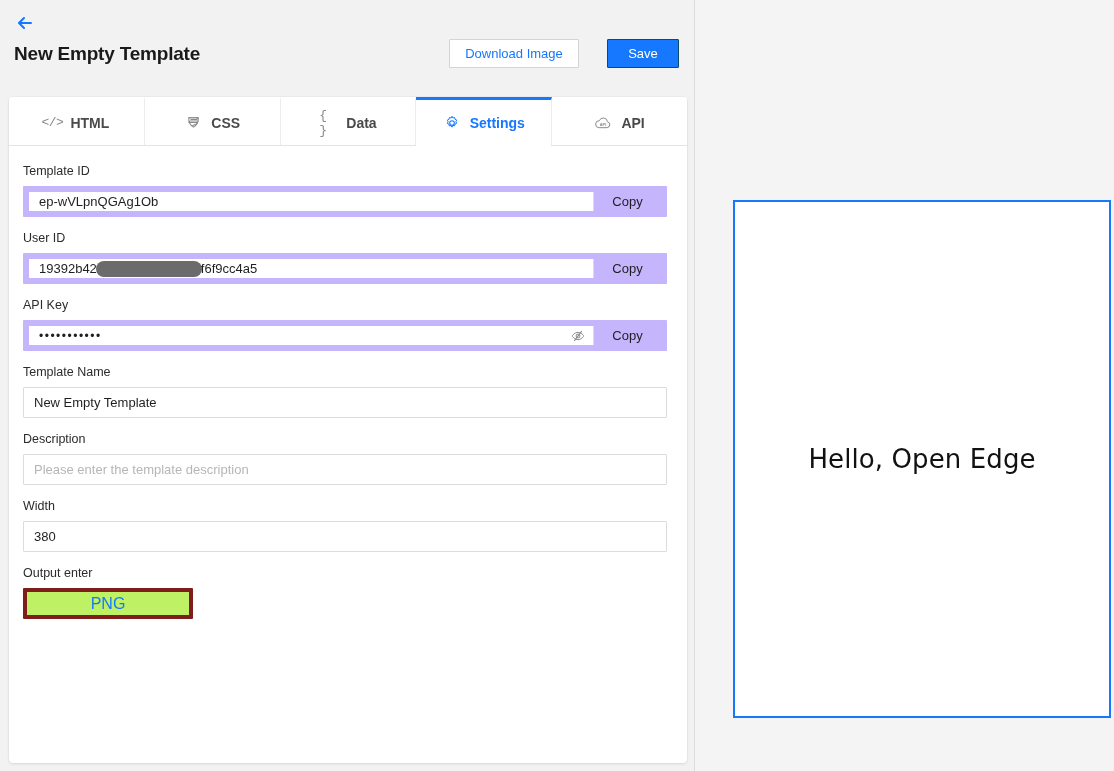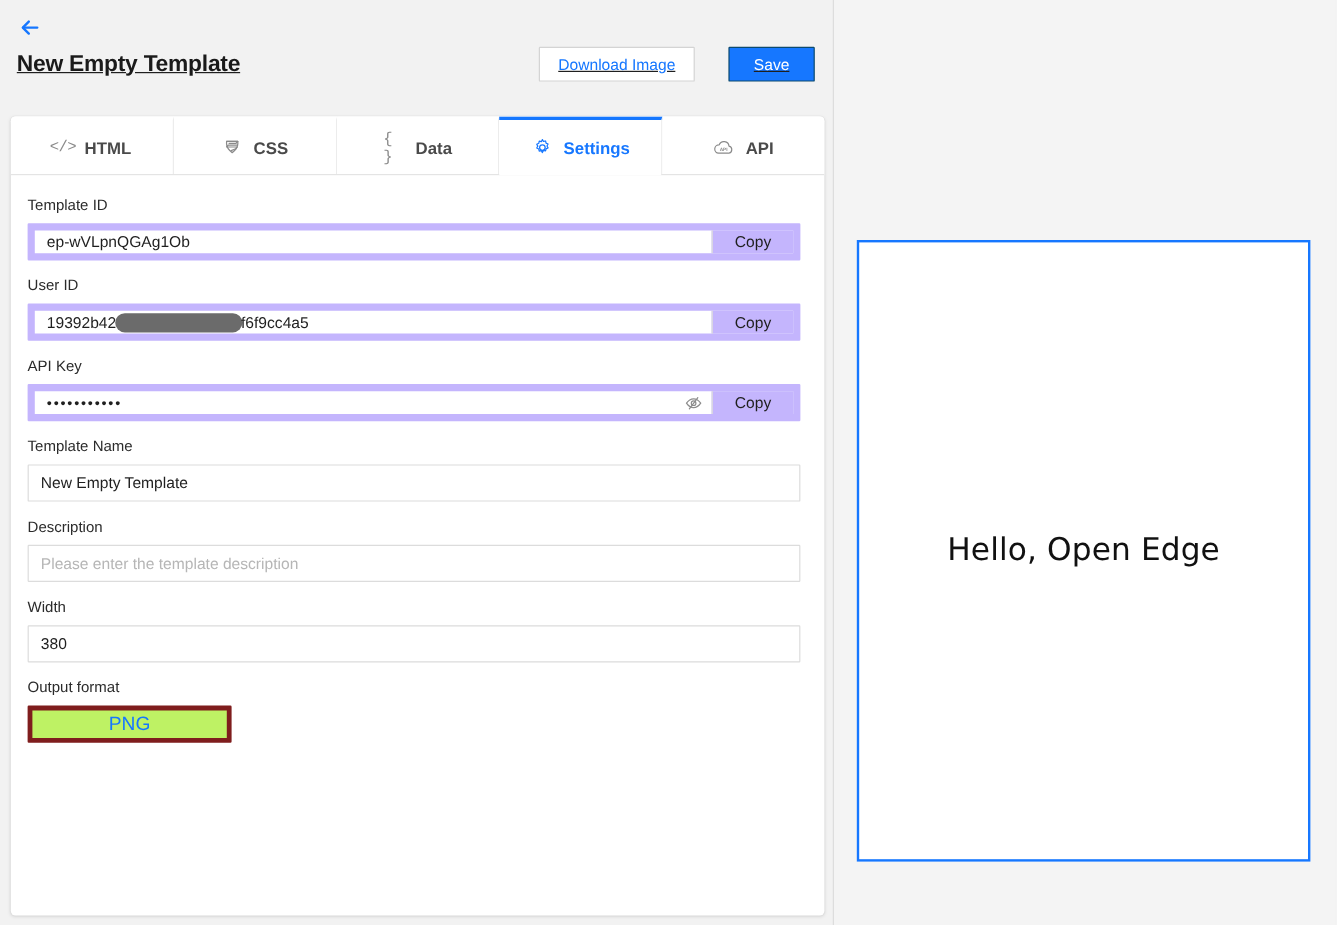--- a/index.html
+++ b/index.html
@@ -15,21 +15,20 @@
     background: #f2f2f2;
     color: #1f1f1f;
     -webkit-font-smoothing: antialiased;
   }
 
   .app {
     position: relative;
     width: 1114px;
     height: 771px;
     display: flex;
-    text-decoration: underline;
   }
 
   
   .left-pane {
     position: relative;
     width: 695px;
     height: 771px;
     background: #f2f2f2;
     border-right: 1px solid #dddddd;
   }
@@ -293,21 +292,21 @@
   
   .right-pane {
     position: relative;
     width: 418px;
     height: 771px;
     background: #f4f4f4;
   }
 
   .preview-canvas {
     position: absolute;
-    left: 19px;
+    left: 38px;
     top: 200px;
     width: 378px;
     height: 518px;
     background: #ffffff;
     border: 2px solid #1677ff;
     display: flex;
     align-items: center;
     justify-content: center;
   }
 
@@ -443,21 +442,21 @@
           <div class="plain-input placeholder">Please enter the template description</div>
         </div>
 
         <div class="field">
           <div class="field-label">Width</div>
           <div class="plain-input">380</div>
         </div>
 
 
         <div class="field">
-          <div class="field-label">Output format</div>
+          <div class="field-label">Output enter</div>
           <button class="format-btn">PNG</button>
         </div>
 
       </div>
 
     </div>
   </div>
 
   <div class="right-pane">
     <div class="preview-canvas">

